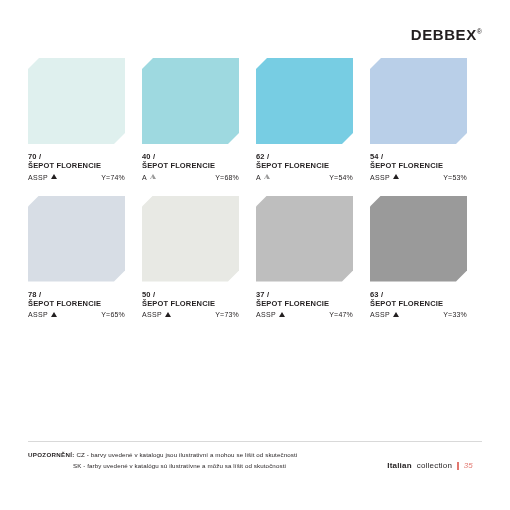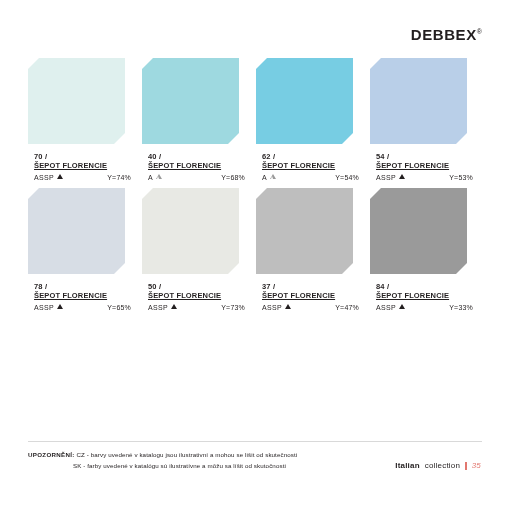--- a/index.html
+++ b/index.html
@@ -54,21 +54,21 @@
     position: absolute;
     left: 28px;
     top: 58px;
     width: 456px;
   }
   .row {
     display: flex;
     width: 456px;
   }
   .row-top { height: 130px; }
-  .row-bottom { height: 130px; margin-top: 0px; }
+  .row-bottom { height: 130px; margin-top: 0px; align-items: flex-end; }
 
   .cell {
     width: 114px;
     box-sizing: border-box;
     padding-right: 17px;
     position: relative;
   }
   .cell:last-child { padding-right: 0; }
 
   .chip {
@@ -86,38 +86,36 @@
       100% 0,
       100% calc(100% - 11px),
       calc(100% - 11px) 100%,
       0 100%,
       0 11px);
   }
 
   .chip-info {
     margin-top: 8px;
     width: 97px;
-    margin-left: 6px;
   }
   .chip-num {
     font-size: 7.5px;
     font-weight: bold;
     color: #231f20;
     letter-spacing: 0.2px;
     line-height: 1.25;
     white-space: nowrap;
   }
   .chip-name {
     font-size: 7.5px;
     font-weight: bold;
     color: #231f20;
     letter-spacing: 0.15px;
     line-height: 1.35;
     white-space: nowrap;
-    text-decoration: underline;
   }
   .chip-meta {
     margin-top: 2px;
     display: flex;
     align-items: center;
     justify-content: space-between;
     font-size: 7px;
     color: #231f20;
     letter-spacing: 0.2px;
     white-space: nowrap;
@@ -194,21 +192,21 @@
   }
   .notice-label {
     font-weight: bold;
     letter-spacing: 0.3px;
   }
   .notice-line2 {
     padding-left: 45px;
   }
   .brand {
     position: absolute;
-    right: 1px;
+    right: 9px;
     top: 12px;
     font-size: 8px;
     color: #231f20;
     letter-spacing: 0.2px;
     display: flex;
     align-items: flex-start;
     gap: 5px;
     white-space: nowrap;
   }
   .brand-italian { font-weight: bold; }
@@ -340,21 +338,21 @@
               <span class="tri"></span>
             </span>
             <span class="chip-y">Y=47%</span>
           </div>
         </div>
       </div>
 
       <div class="cell">
         <div class="chip" style="background:#9a9a9a"></div>
         <div class="chip-info">
-          <div class="chip-num">84 /</div>
+          <div class="chip-num">63 /</div>
           <div class="chip-name">ŠEPOT FLORENCIE</div>
           <div class="chip-meta">
             <span class="chip-code">
               <span class="code-text">ASSP</span>
               <span class="tri"></span>
             </span>
             <span class="chip-y">Y=33%</span>
           </div>
         </div>
       </div>

